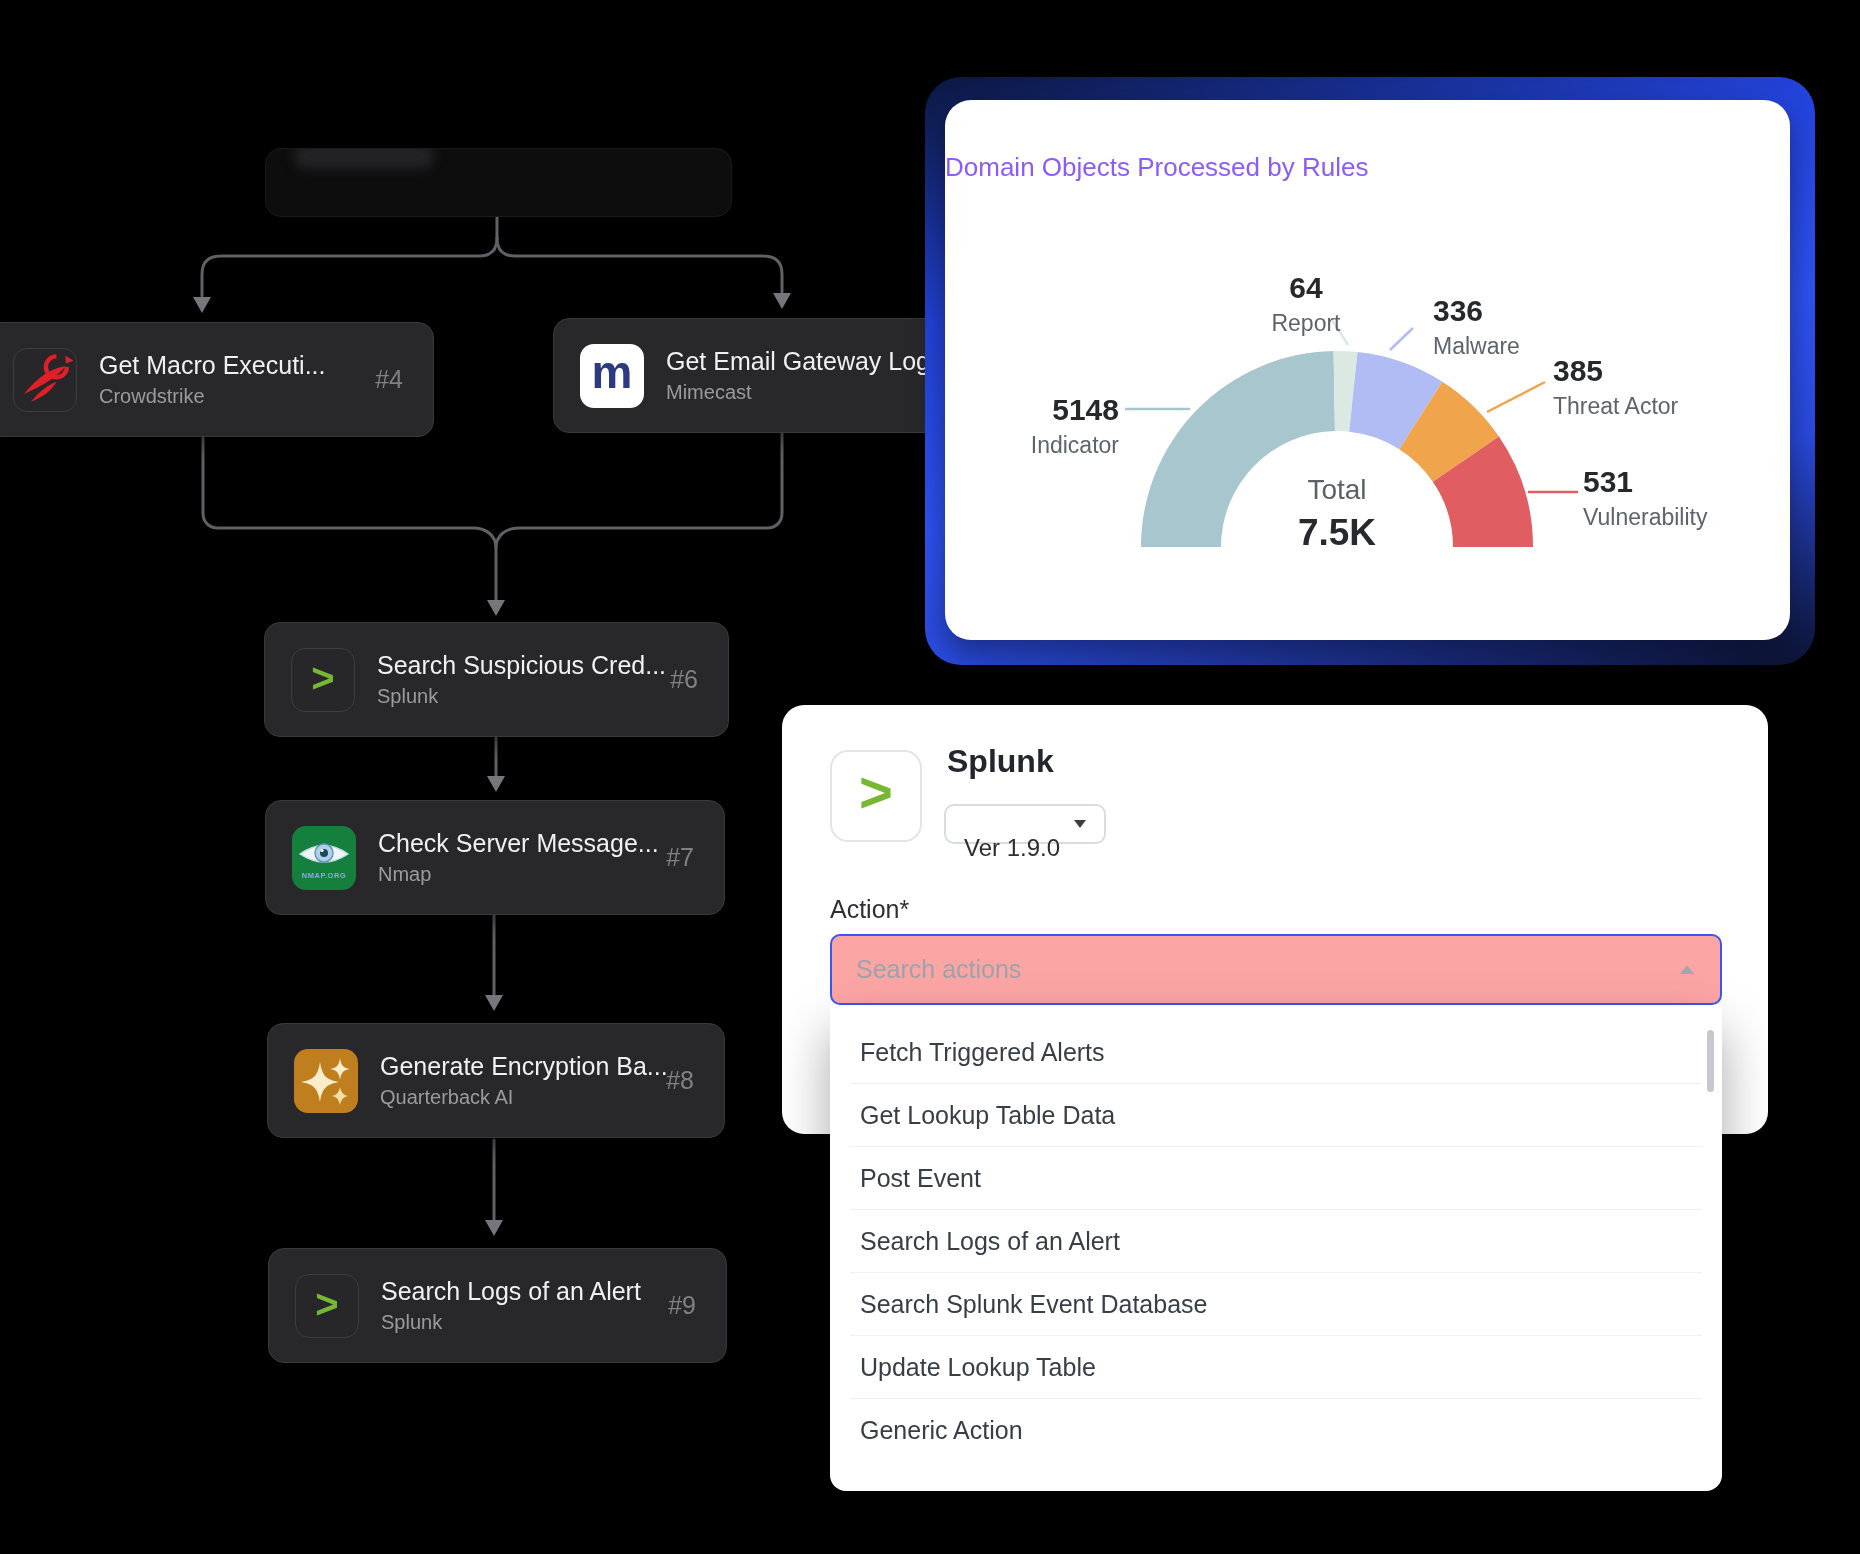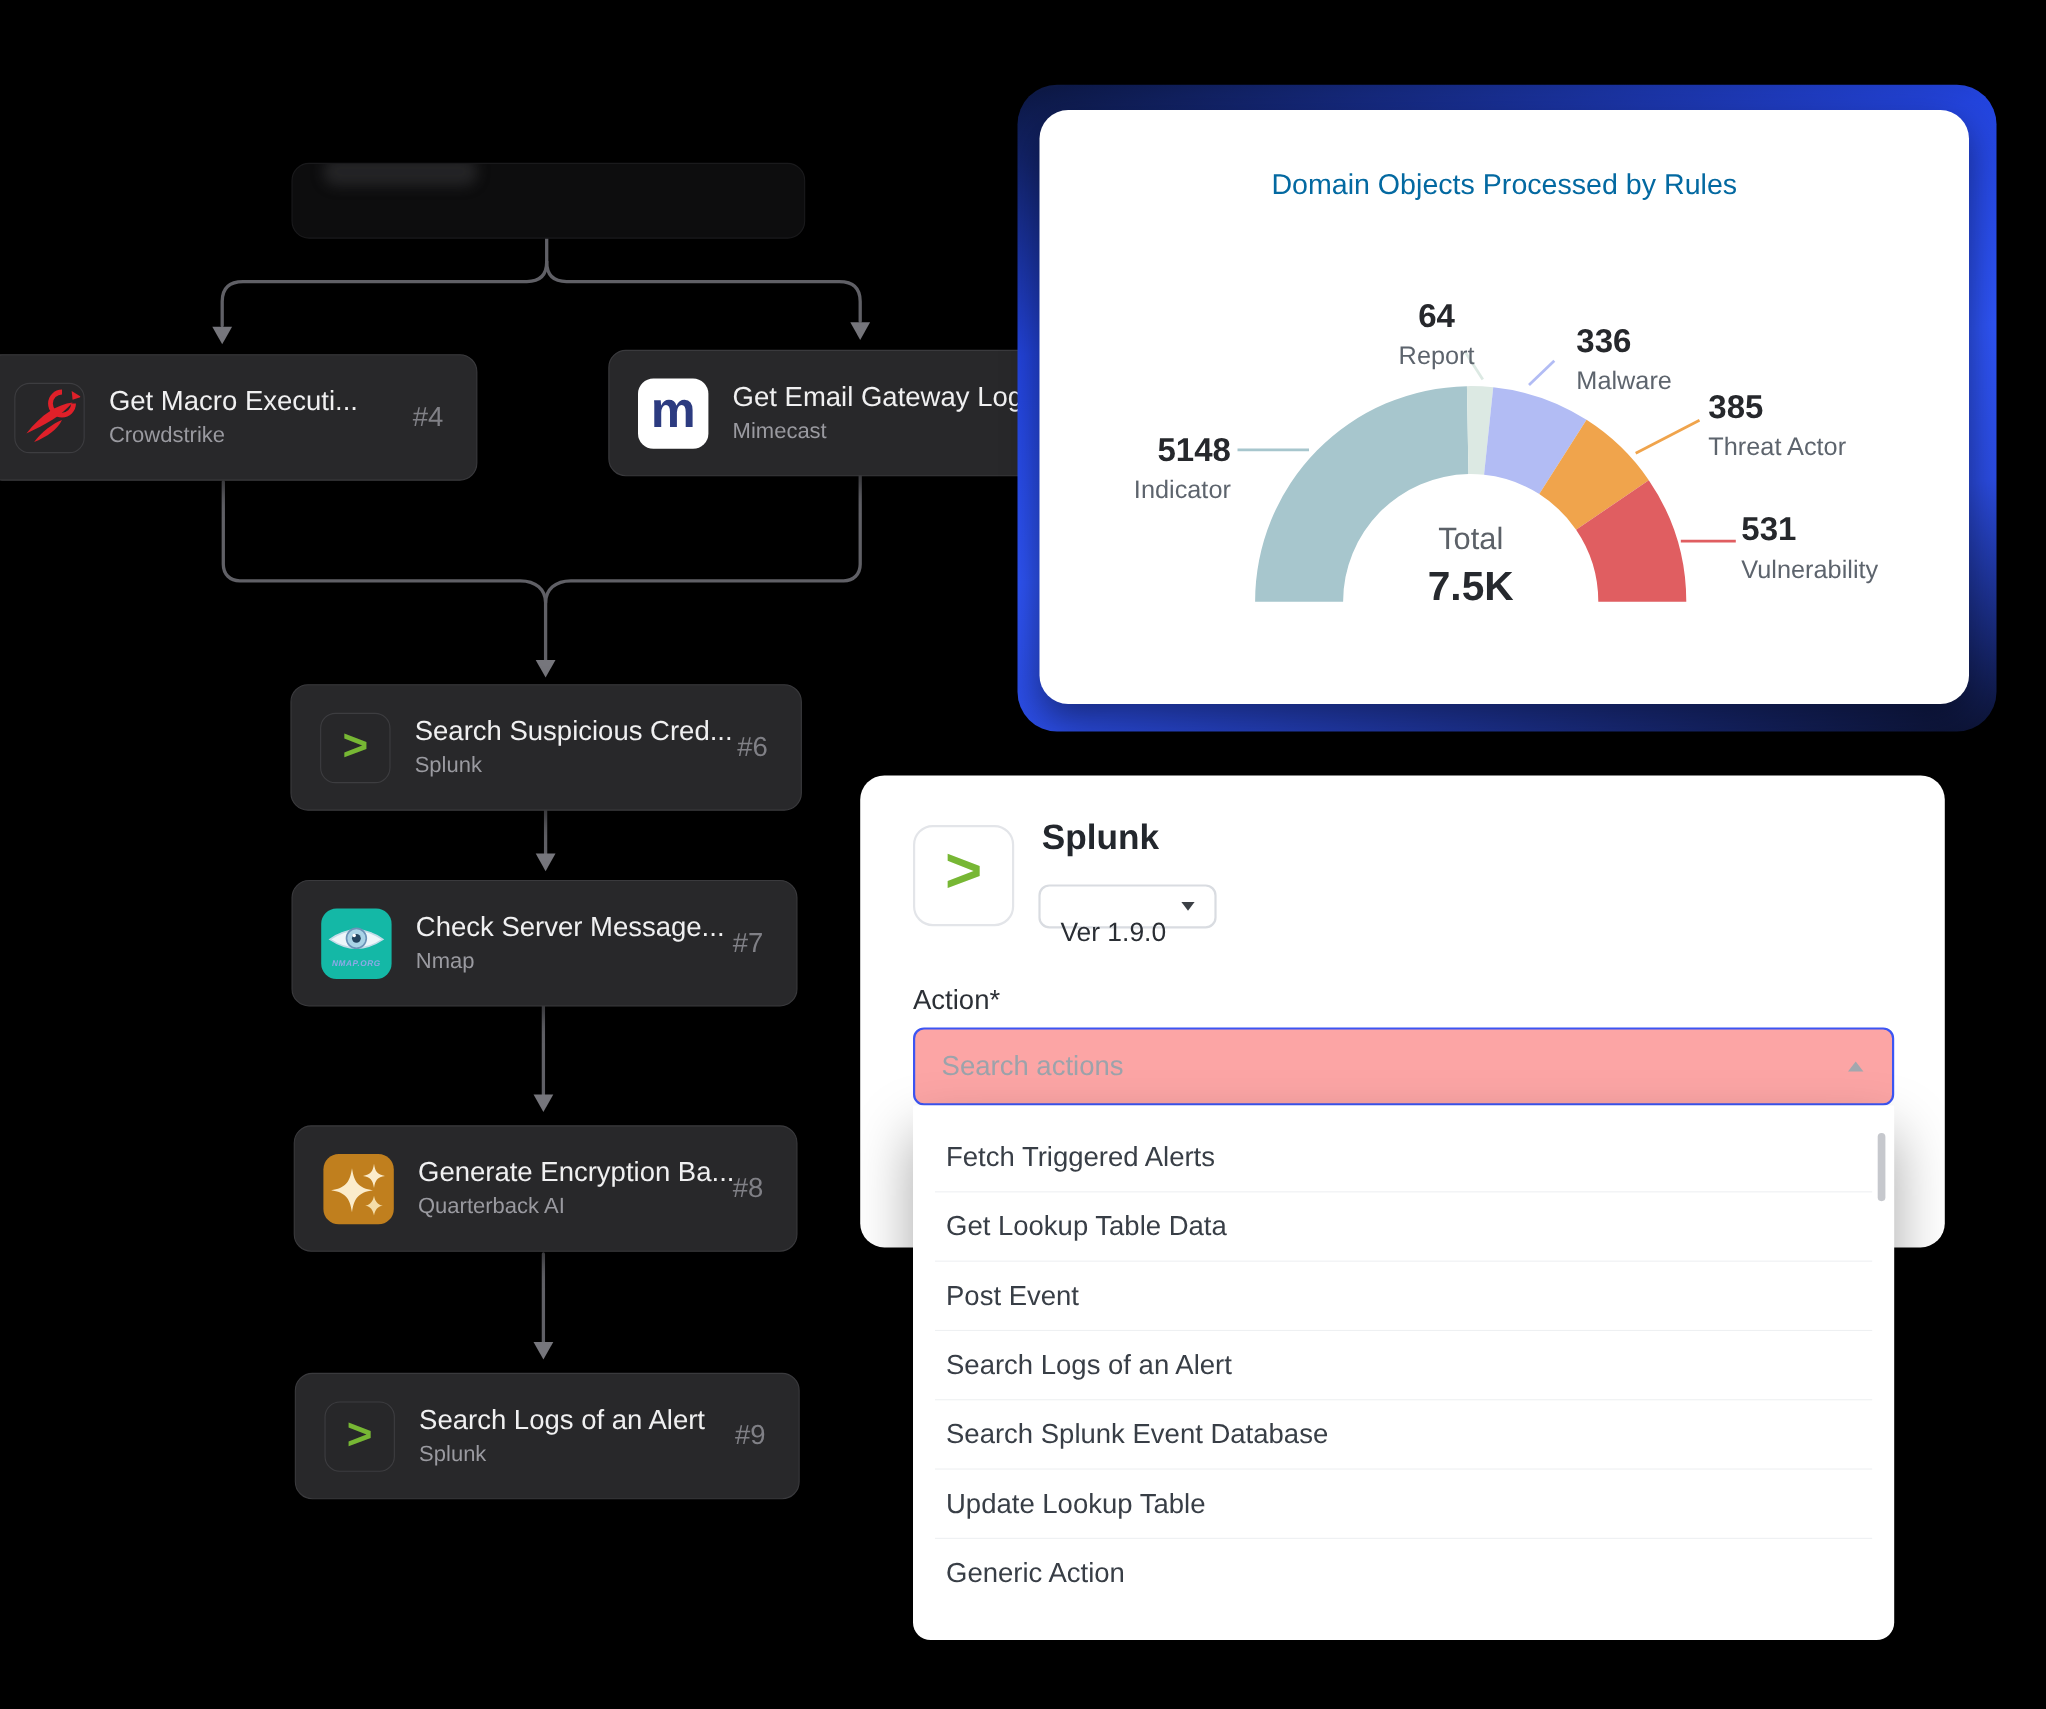--- a/index.html
+++ b/index.html
@@ -11,35 +11,35 @@
   .node{position:absolute;height:115px;background:#28282a;border:1px solid #3a3a3d;
         border-radius:16px;display:flex;align-items:center;padding-left:26px;
         box-shadow:0 8px 20px rgba(0,0,0,.5);box-sizing:border-box;}
   .node-ghost{position:absolute;background:#0d0d0e;border:1px solid #1a1a1c;border-radius:16px;overflow:hidden;}
   .node-ghost .smudge{position:absolute;left:28px;top:-6px;width:140px;height:26px;background:#2a2a2c;
         border-radius:12px;filter:blur(6px);opacity:.8;}
   .tile{width:64px;height:64px;border-radius:14px;flex:0 0 auto;display:flex;align-items:center;
         justify-content:center;overflow:hidden;box-sizing:border-box;}
   .tile.dark{background:#272729;border:1px solid #3d3d40;}
   .tile.white{background:#fff;}
-  .tile.purple{background:#14b8a6;font-style:italic;}
+  .tile.purple{background:#15803d;}
   .tile.amber{background:#c07f1e;}
   .node-text{margin-left:22px;display:flex;flex-direction:column;gap:5px;min-width:0;}
   .node-title{color:#f0f0f1;font-size:25px;font-weight:500;white-space:nowrap;}
   .node-app{color:#9a9aa0;font-size:20px;white-space:nowrap;}
   .node-num{margin-left:auto;padding-right:30px;color:#808086;font-size:25px;}
   .splunk-gt{color:#77b734;font-weight:800;font-size:40px;line-height:1;transform:translateY(-2px);}
   .mimecast-m{color:#2c3b80;font-weight:900;font-size:46px;line-height:1;transform:translateY(-4px);}
 
   
   .blue-layer{position:absolute;left:925px;top:77px;width:890px;height:588px;border-radius:36px;z-index:3;
         background:linear-gradient(165deg,#0c173f 0%,#2344dd 30%,#2e54f6 55%,#2b4ce2 72%,#0c1333 100%);}
   .chart-card{position:absolute;left:945px;top:100px;width:845px;height:540px;background:#fff;
         border-radius:26px;z-index:4;box-shadow:0 14px 34px rgba(0,0,0,.45);}
-  .chart-title{position:absolute;left:0;right:0;top:52px;text-align:center;color:#0369a1;
+  .chart-title{position:absolute;left:0;right:0;top:52px;color:#8b5cf6;
         font-size:26px;font-weight:500;}
   .gauge-svg{position:absolute;left:0;top:0;}
   .seg-label{position:absolute;}
   .seg-value{font-size:30px;font-weight:600;color:#26282c;}
   .seg-name{font-size:23px;color:#5d646d;margin-top:5px;}
   .total-block{position:absolute;left:292px;top:374px;width:200px;text-align:center;}
   .total-label{font-size:28px;color:#5c6168;}
   .total-value{font-size:37px;font-weight:700;color:#26292e;margin-top:6px;}
 
   

